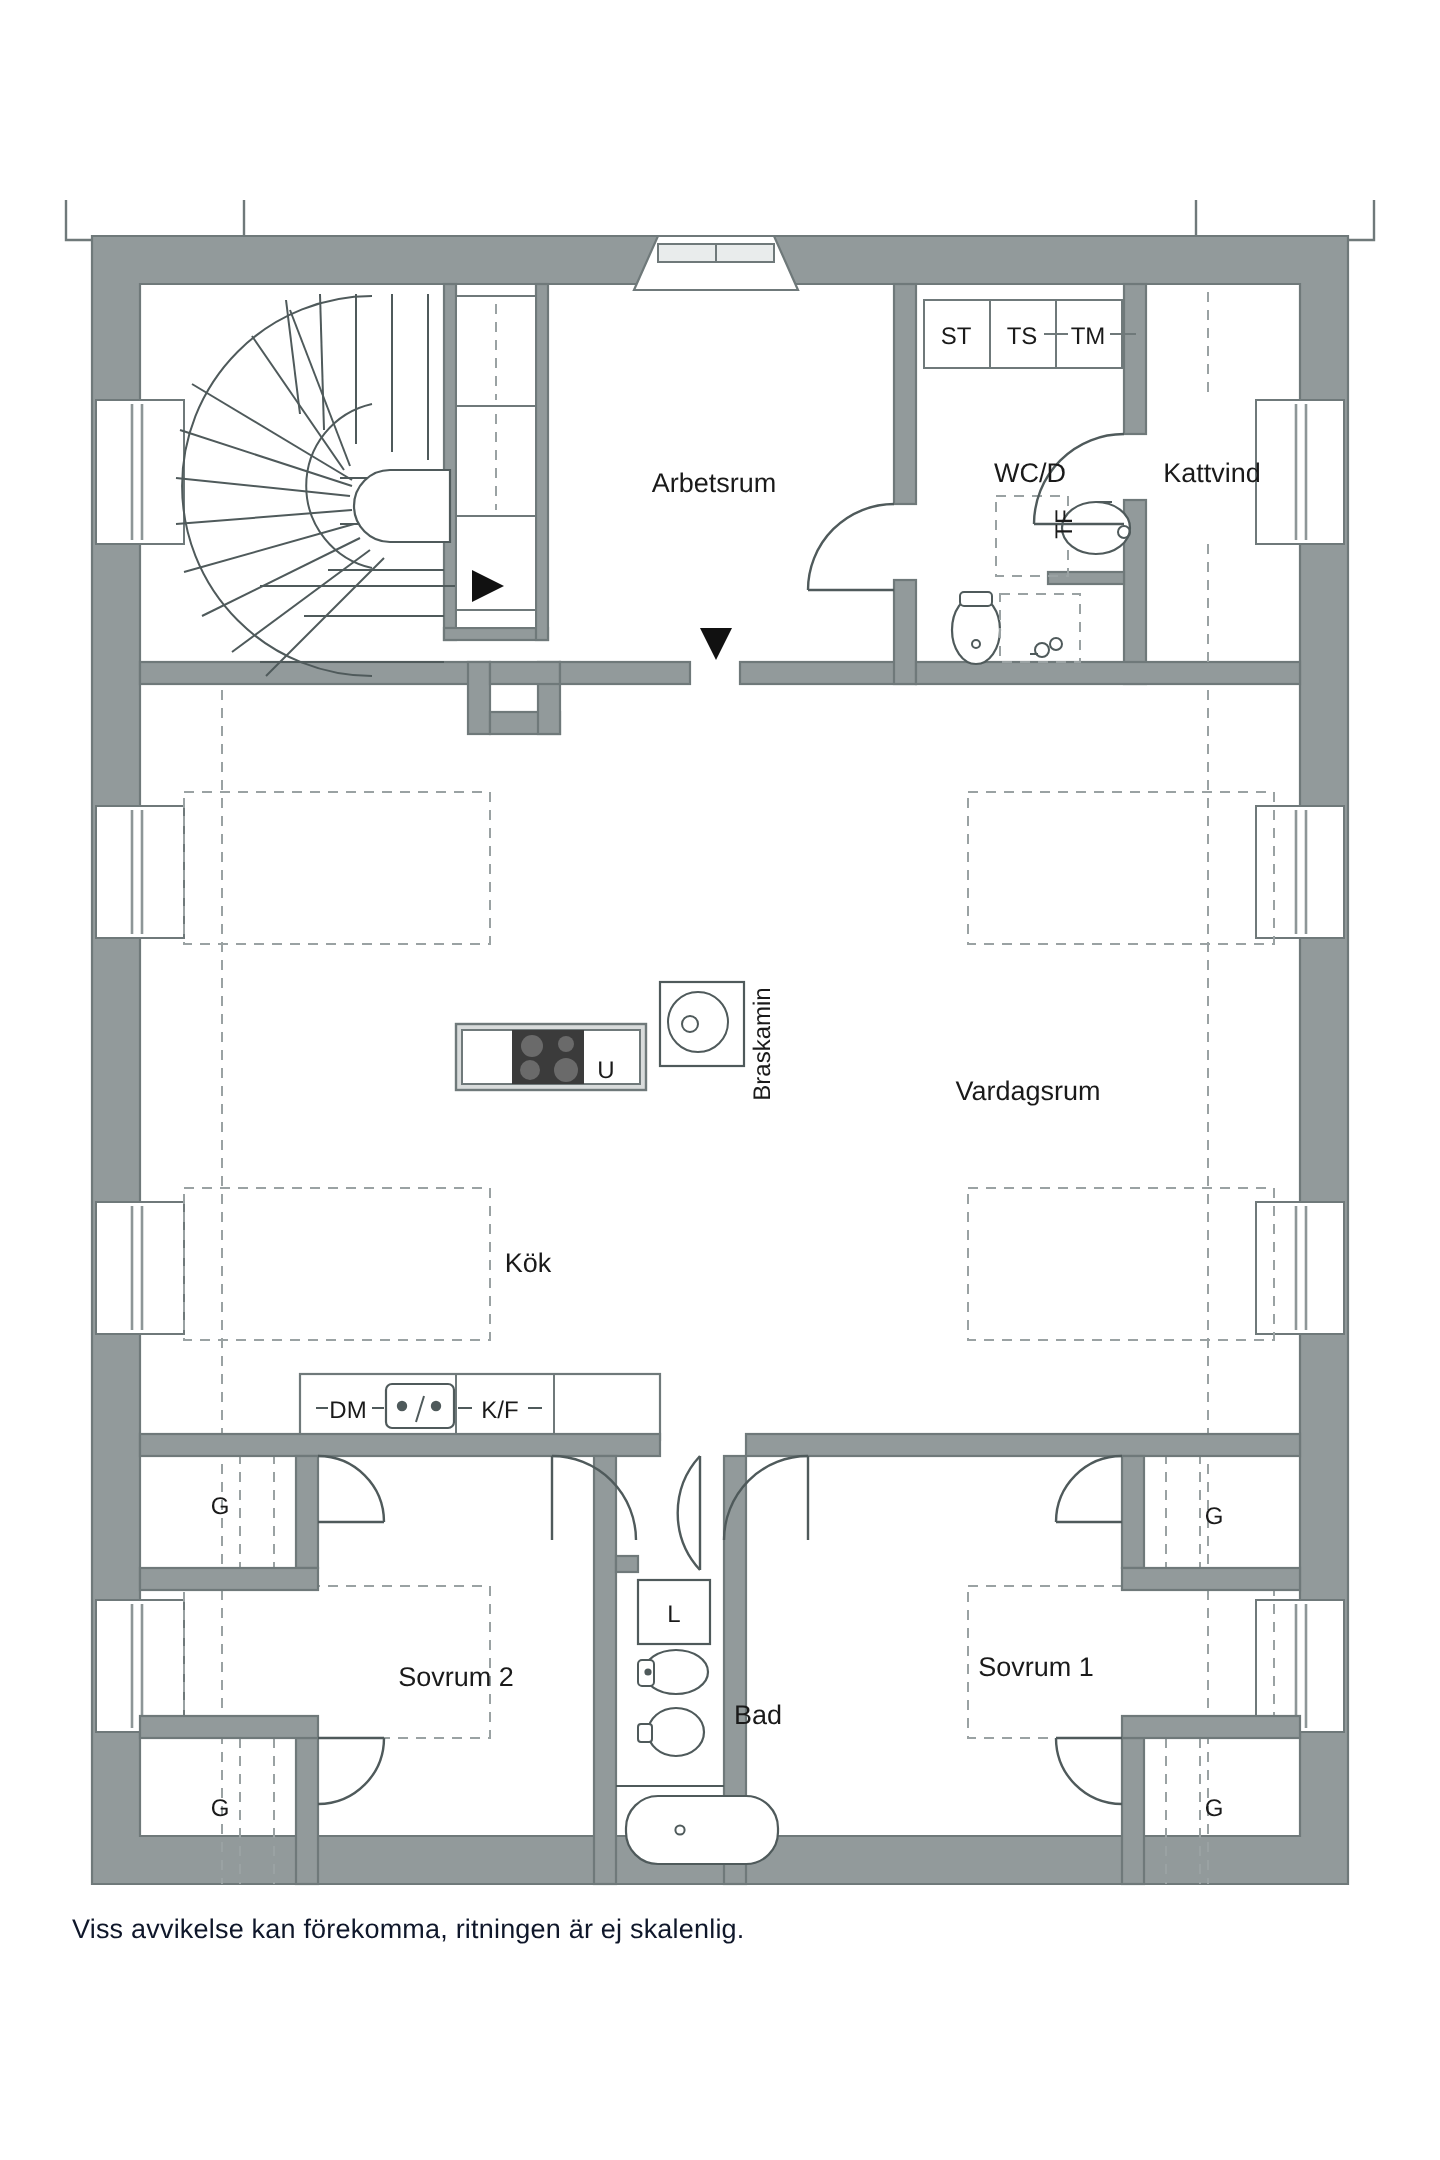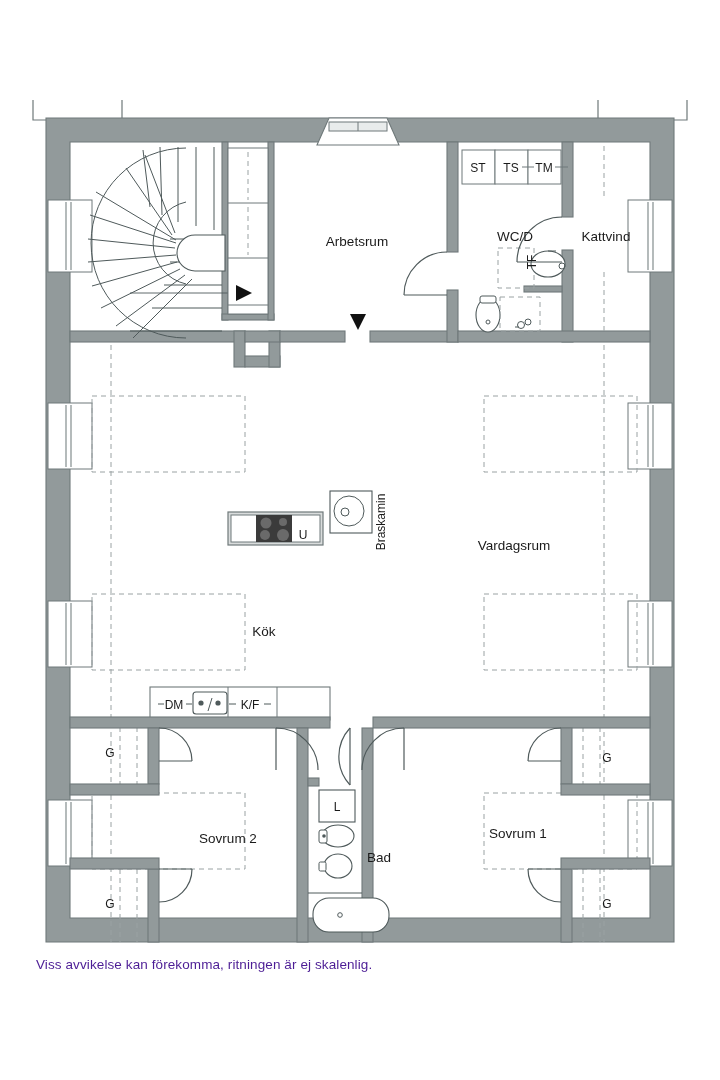--- a/index.html
+++ b/index.html
@@ -2,21 +2,21 @@
 <html><head>
 <meta charset="utf-8">
 <style>
   html,body{margin:0;padding:0;background:#ffffff;}
   body{width:720px;height:1080px;font-family:"Liberation Sans",sans-serif;color:#1a1a1a;overflow:hidden;}
   #plan-wrap{position:relative;width:720px;height:1080px;background:#ffffff;}
   svg{display:block;}
   .lbl{font-family:"Liberation Sans",sans-serif;fill:#1a1a1a;font-size:13px;}
   .lbl-room{font-size:13.5px;}
   .lbl-sm{font-size:12px;}
-  .caption{position:absolute;left:36px;top:957px;font-size:13.5px;color:#4c1d95;letter-spacing:.1px;}
+  .caption{position:absolute;left:36px;top:957px;font-size:13.5px;color:#0f172a;letter-spacing:.1px;}
 </style>
 </head>
 <body>
 
 <div id="plan-wrap">
 
 <svg width="720" height="1080" viewBox="0 0 720 1080">
 
   <defs>
     <g id="winglyph"></g>

